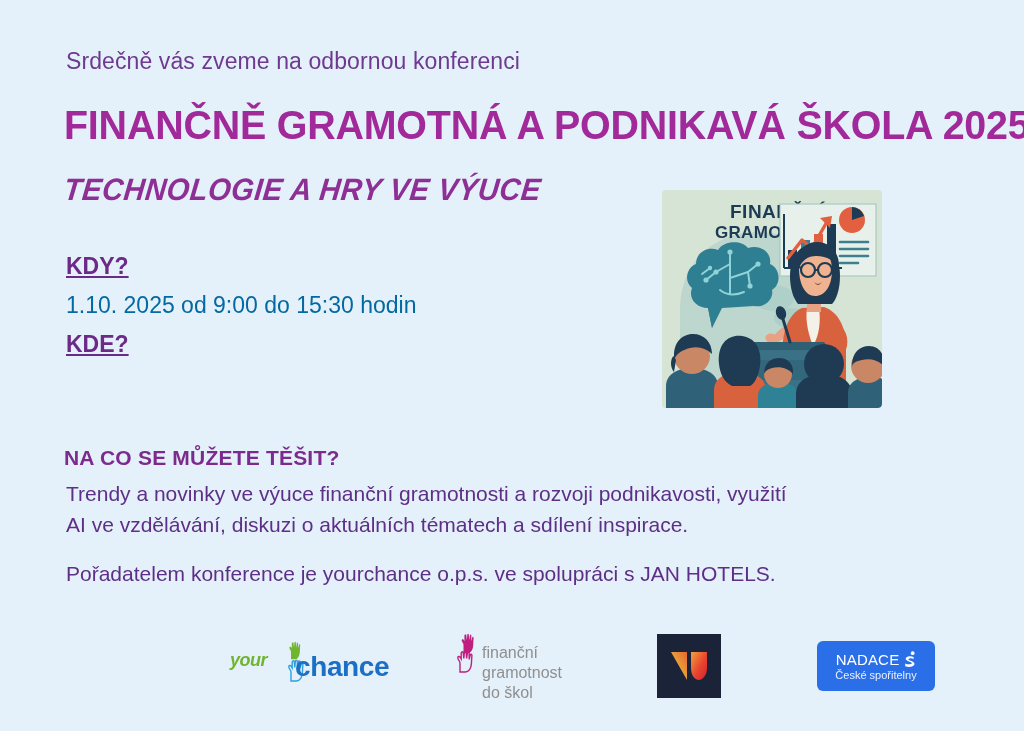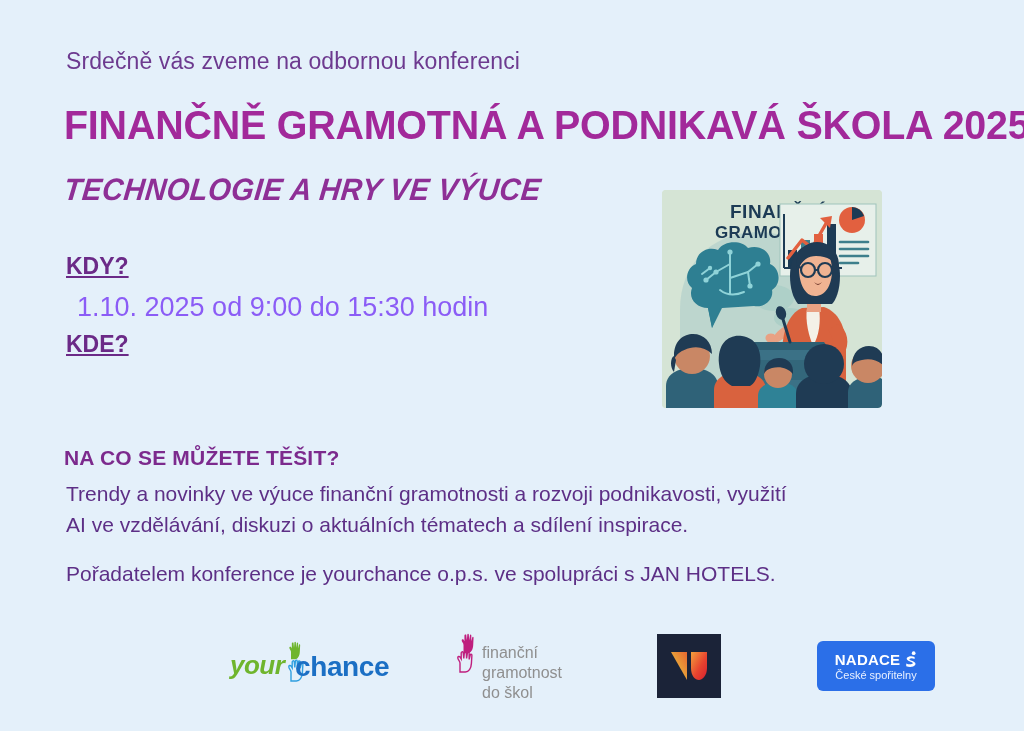--- a/index.html
+++ b/index.html
@@ -60,23 +60,23 @@
     position: absolute;
     left: 66px;
     font-size: 23px;
     font-weight: bold;
     color: #6b2a87;
     white-space: nowrap;
     text-decoration: underline;
   }
   .value-line {
     position: absolute;
-    left: 77px;
-    font-size: 27px;
-    color: #8b5cf6;
+    left: 66px;
+    font-size: 23px;
+    color: #0369a1;
     white-space: nowrap;
   }
   #kdy-label  { top: 253px; }
   #kdy-value  { top: 292px; }
   #kde-label  { top: 331px; }
   #kde-value  { top: 369px; }
 
   .section-head {
     position: absolute;
     left: 64px;
@@ -140,21 +140,21 @@
     font-weight: bold;
     color: #1b1b2e;
     letter-spacing: 0.2px;
     margin-top: 3px;
   }
 
   
   #logo-yourchance { left: 230px; top: 640px; width: 140px; height: 46px; }
   #yc-your {
     position: absolute; left: 0; top: 10px;
-    font-size: 26px; font-style: italic; font-weight: bold;
+    font-size: 18px; font-style: italic; font-weight: bold;
     color: #6fb52d; letter-spacing: -0.5px;
   }
   #yc-chance {
     position: absolute; left: 65px; top: 11px;
     font-size: 28px; font-weight: bold;
     color: #1b6fc4; letter-spacing: -0.4px;
   }
   .yc-hand-green {
     position: absolute; left: 56px; top: 0px;
     width: 20px; height: 22px;
@@ -190,21 +190,21 @@
   
   #logo-nadace {
     left: 817px; top: 641px; width: 118px; height: 50px;
     background: #2b6fe8; border-radius: 6px;
   }
   #nadace-row {
     position: absolute; left: 0; right: 0; top: 10px;
     display: flex; align-items: center; justify-content: center; gap: 4px;
   }
   #nadace-word {
-    font-size: 15px; font-weight: bold; color: #ffffff; letter-spacing: 0.2px;
+    font-size: 15px; font-weight: normal; color: #ffffff; letter-spacing: 0.2px;
   }
   #nadace-mark { width: 13px; height: 17px; }
   #nadace-sub {
     position: absolute; left: 0; right: 0; top: 28px;
     text-align: center; font-size: 11px; color: #e8f0ff;
   }
 </style>
 </head>
 <body>
 

